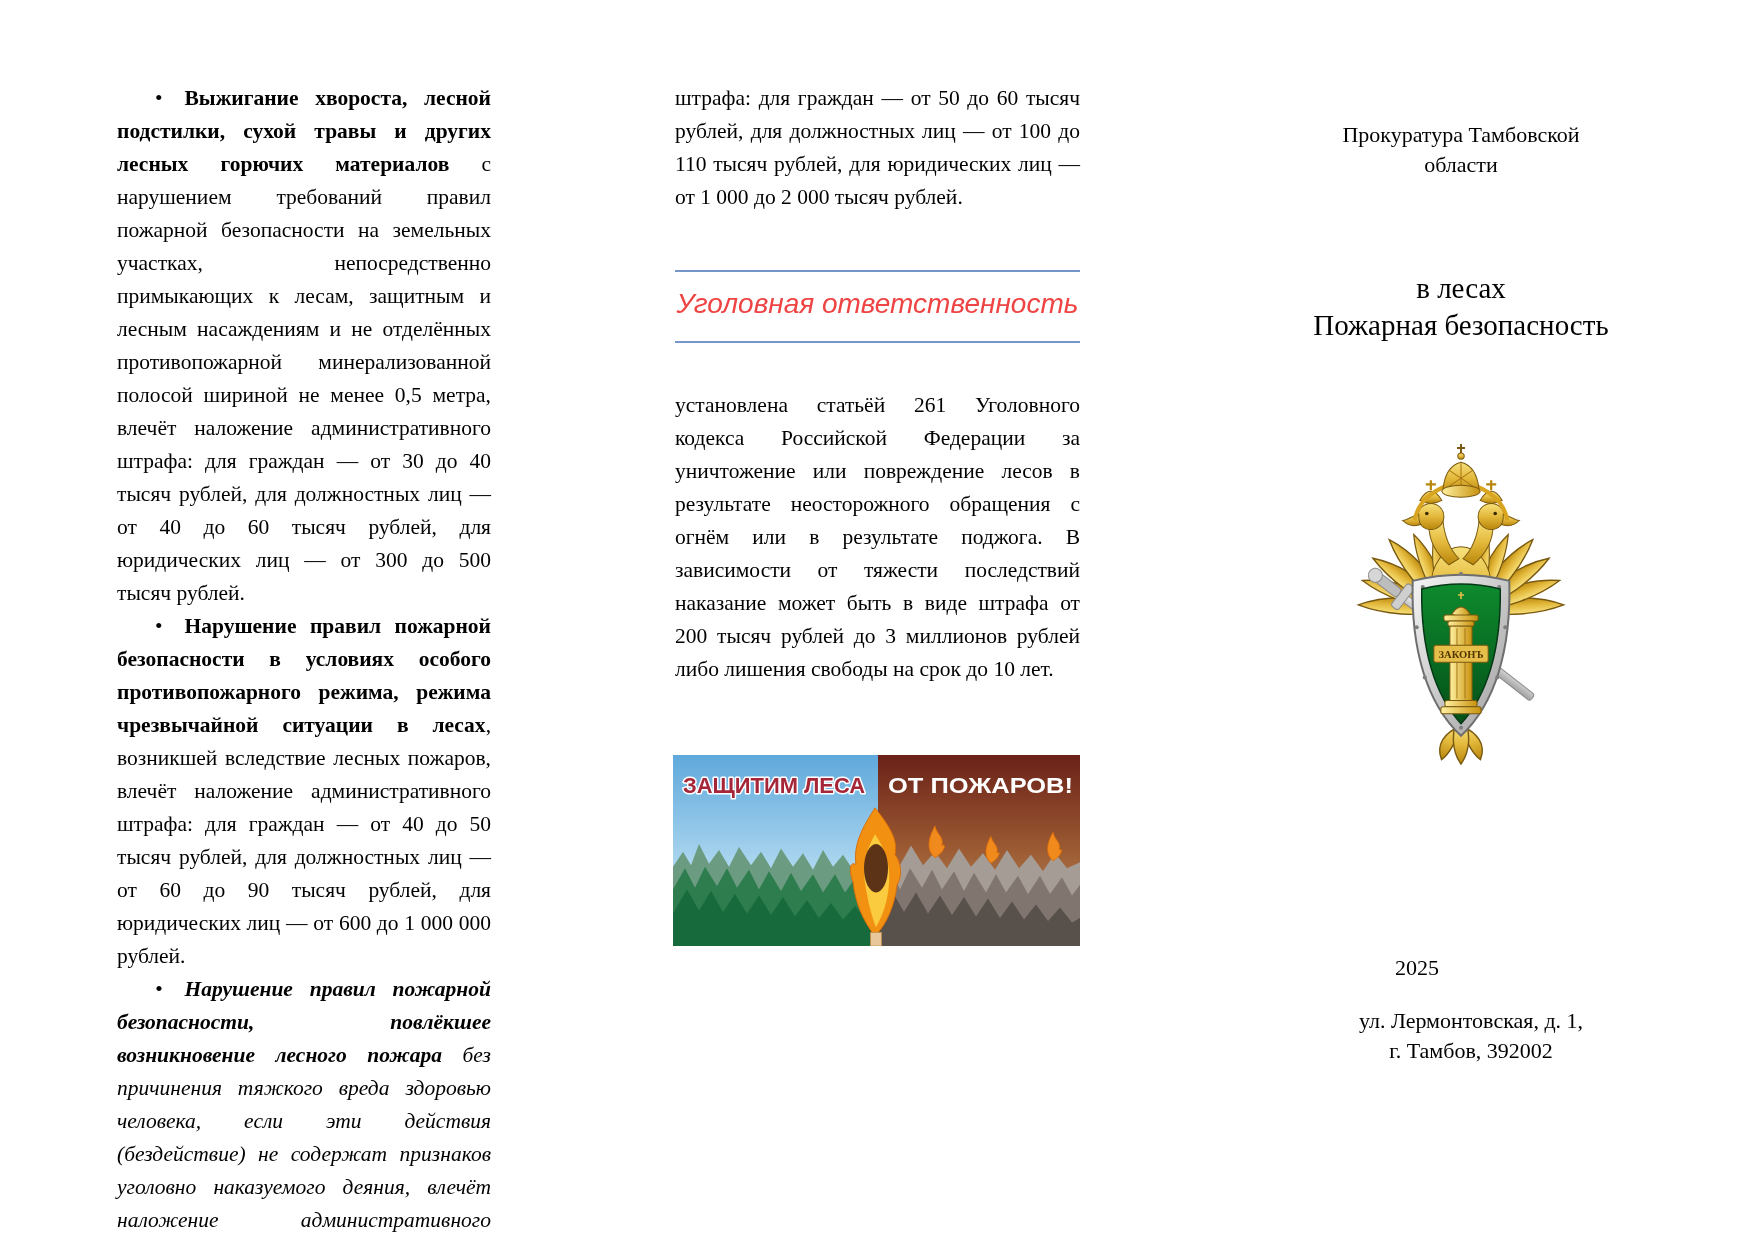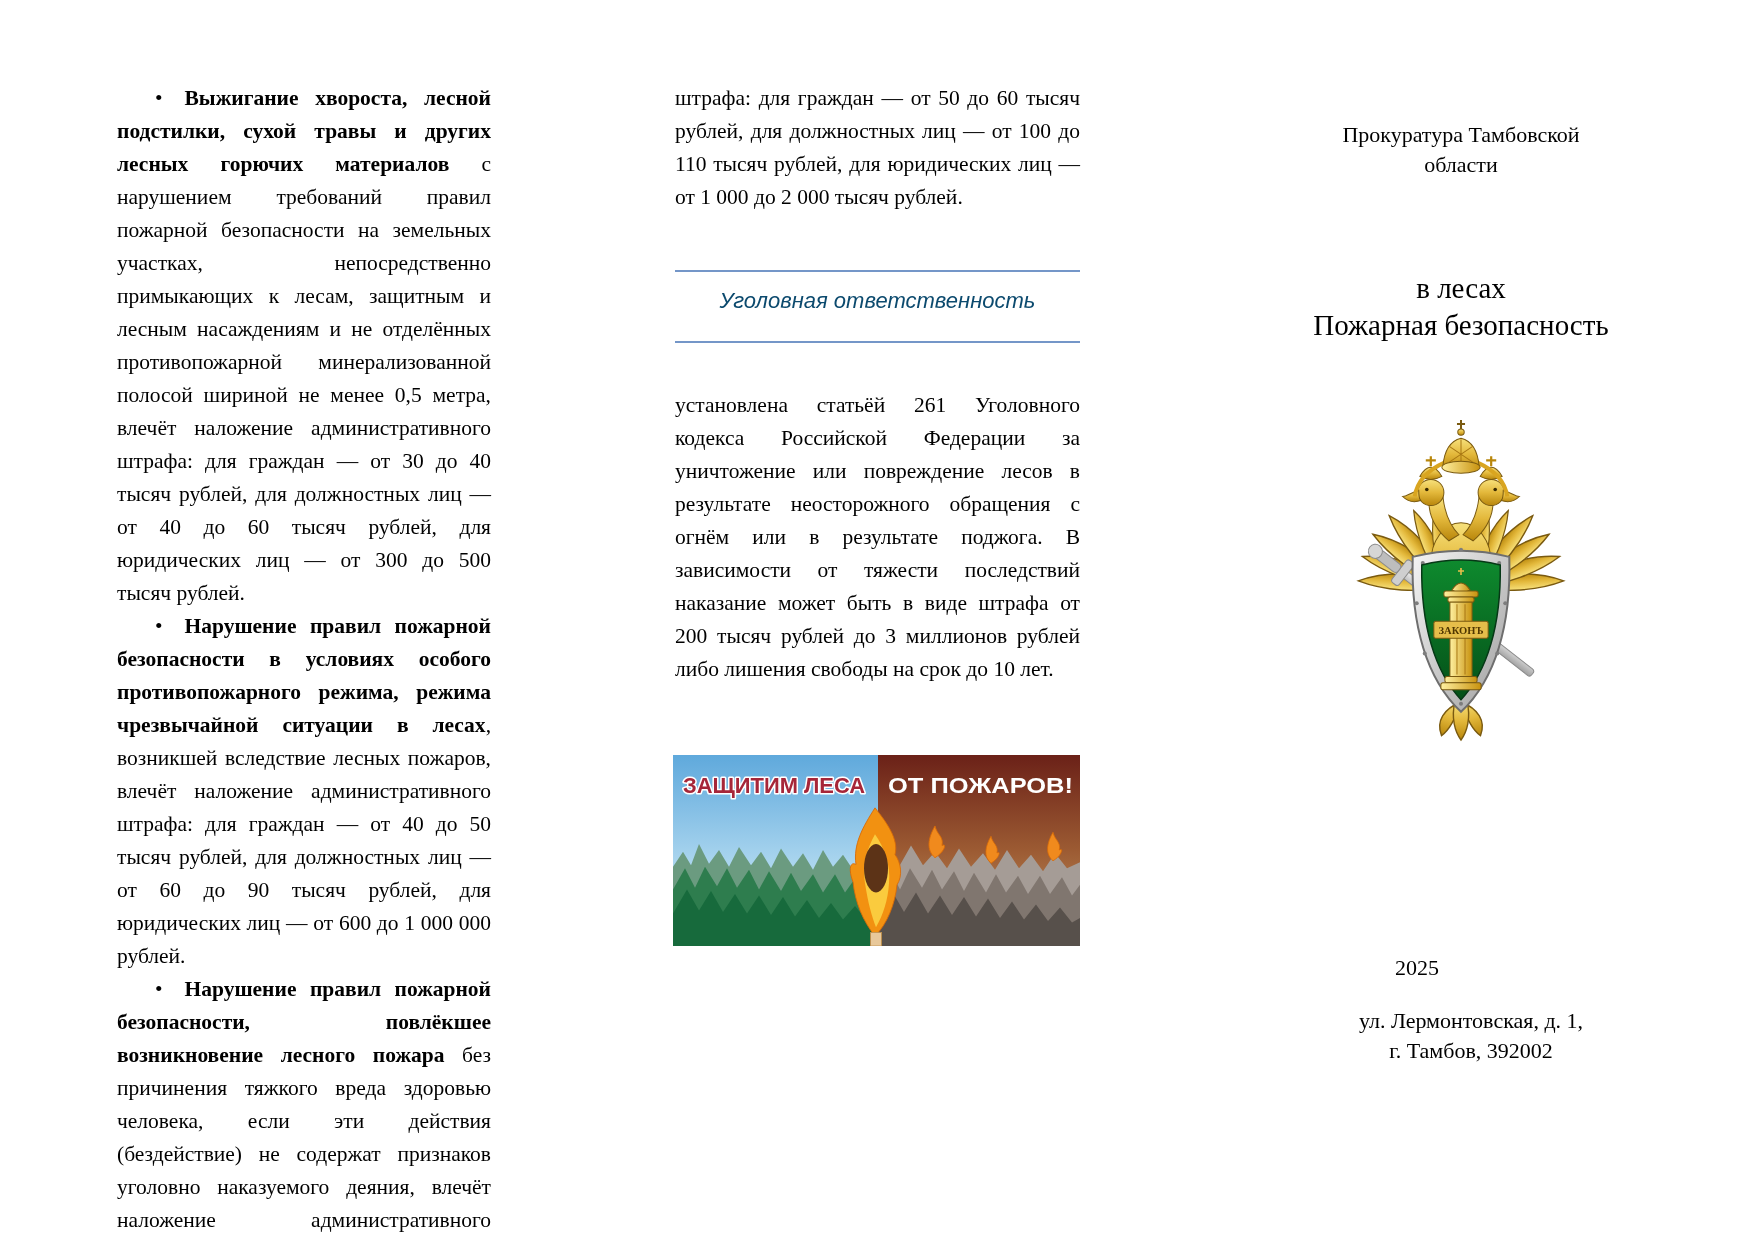--- a/index.html
+++ b/index.html
@@ -7,43 +7,43 @@
     position:relative; width:1754px; height:1241px; background:#ffffff;
     font-family:"Liberation Serif", serif; color:#000; overflow:hidden;
   }
   .body-text { font-size:21.5px; line-height:33px; text-align:justify; }
   .col { position:absolute; }
   #col-left  { left:117px; top:82px;  width:374px; }
   #col-mid-top  { left:675px; top:82px;  width:405px; }
   #col-mid-para { left:675px; top:389px; width:405px; }
   p.bullet-para { margin:0; text-indent:38px; }
   p.bullet-para .bullet-marker { padding-right:22px; }
-  p.stretch-last { text-align-last: justify; }
+  p.stretch-last { text-align-last: justify; font-style: italic; }
   .rule {
     position:absolute; width:405px; height:0;
     border-top:2px solid #7496C8;
   }
   #rule-top { left:675px; top:270px; }
   #rule-bottom { left:675px; top:341px; }
   #criminal-heading {
     position:absolute; left:675px; top:288px; width:405px;
     text-align:center; font-family:"Liberation Sans", sans-serif;
-    font-style:italic; font-size:22px; color:#0c4a6e;
+    font-style:italic; font-size:28px; color:#ef4444;
   }
   #poster { position:absolute; left:673px; top:755px; width:407px; height:191px; }
   #poster svg { display:block; width:100%; height:100%; }
   #org-name {
     position:absolute; left:1300px; top:84px; width:322px;
     text-align:center; font-size:22px; line-height:30px;margin-top:36px;
   }
   #brochure-title {
     position:absolute; left:1270px; top:270px; width:382px;
     text-align:center; font-size:29px; line-height:37px;
   }
-  #emblem { position:absolute; left:1330px; top:412px; width:262px; height:332px; }
+  #emblem { position:absolute; left:1330px; top:436px; width:262px; height:332px; }
   #emblem svg { display:block; width:100%; height:100%; }
   #year { position:absolute; left:1395px; top:955px; width:150px; font-size:22px; }
   #address {
     position:absolute; left:1310px; top:1006px; width:322px;
     text-align:center; font-size:22px; line-height:30px;
   }
   .block-line { display:block; }
 </style>
 </head>
 <body>

